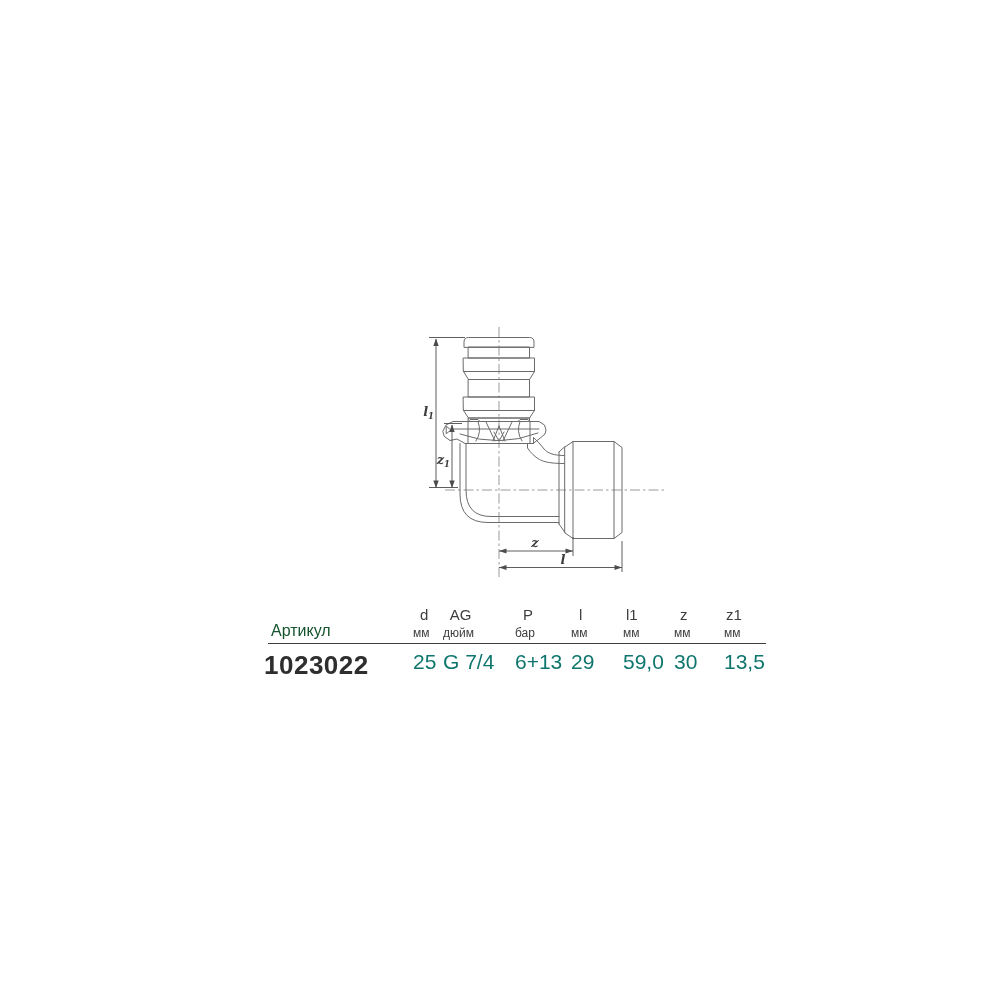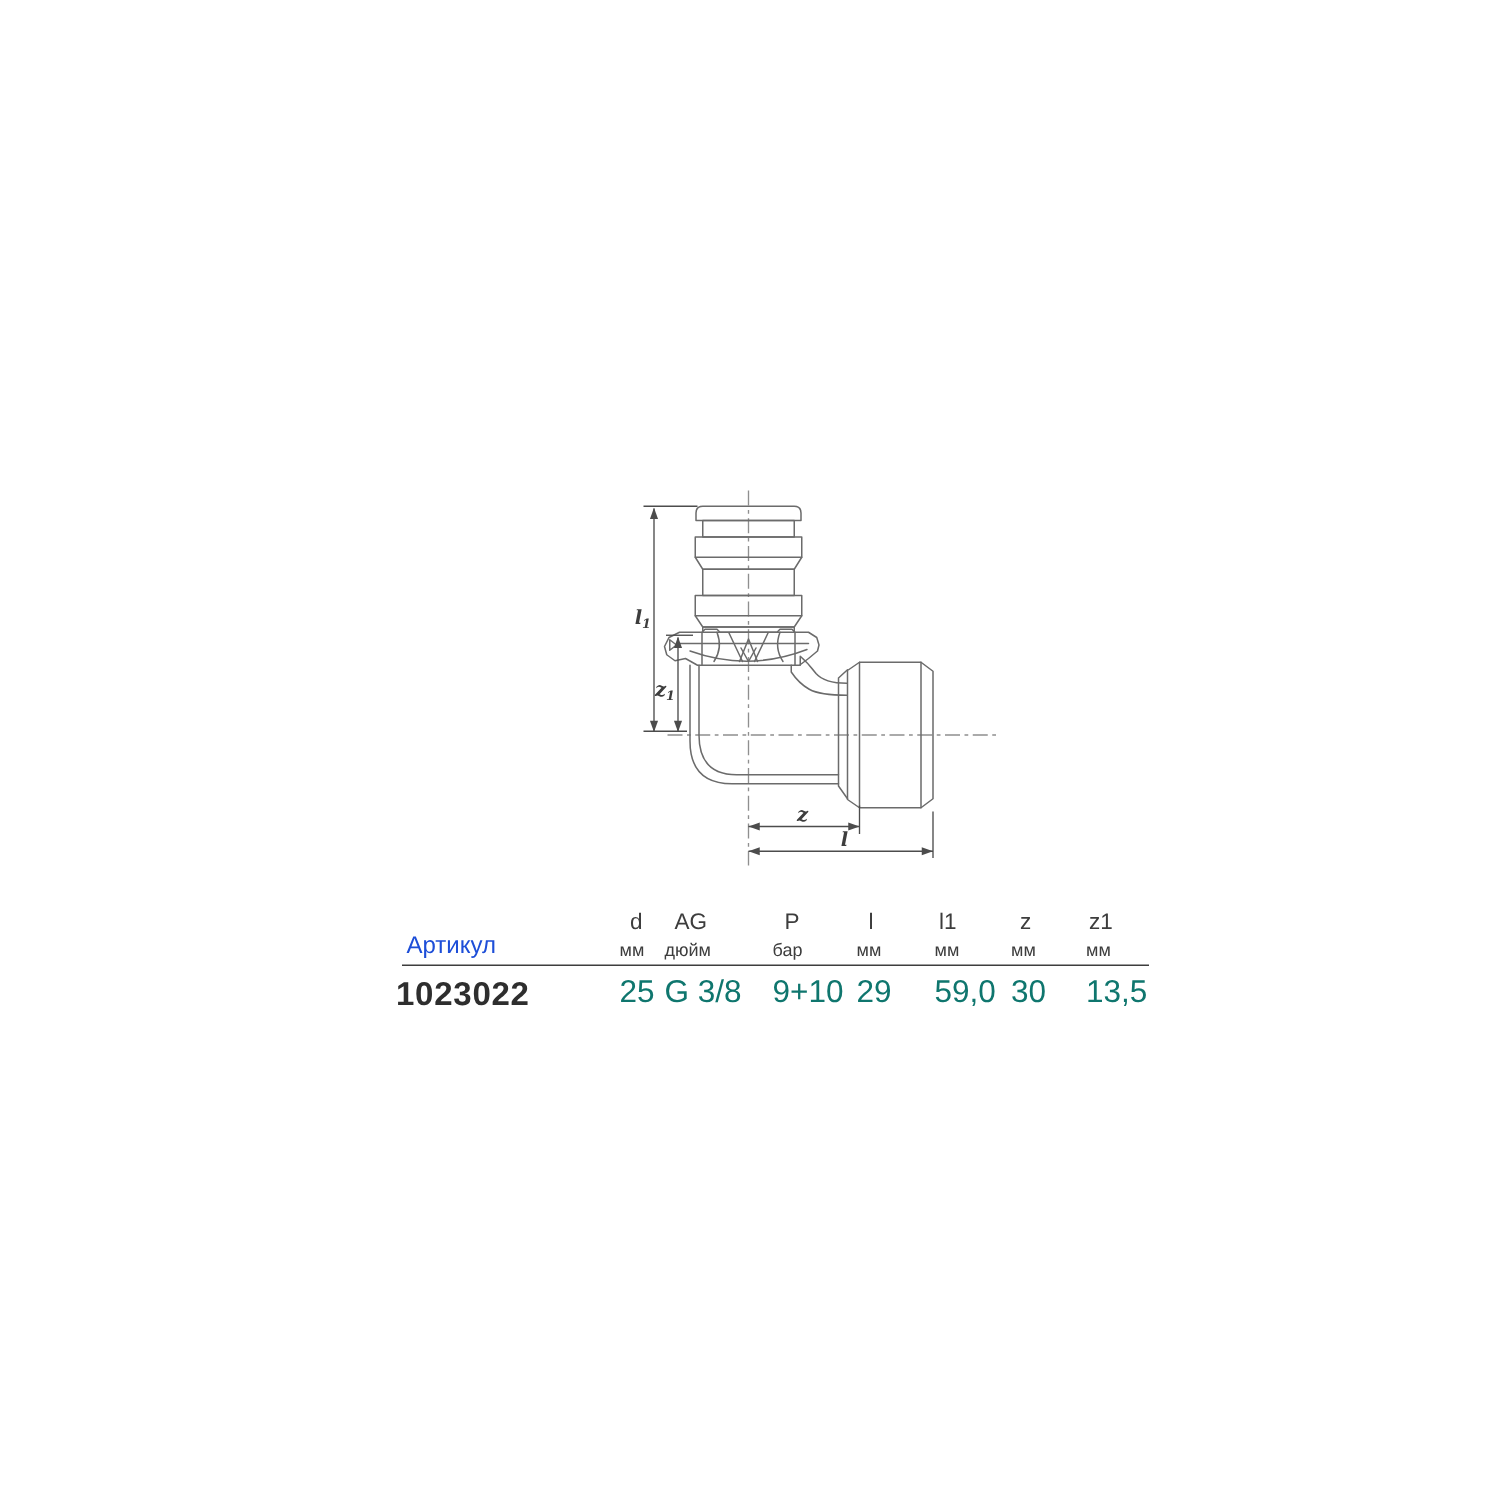--- a/index.html
+++ b/index.html
@@ -12,25 +12,25 @@
   }
   .stage{position:absolute;left:16px;top:0;width:1000px;height:714px;overflow:hidden;}
 
   
   .drawing{position:absolute;left:378px;top:318px;width:290px;height:266px;}
 
   
   .spec-table{position:absolute;left:0;top:0;width:1000px;height:1000px;font-family:"Liberation Sans",sans-serif;}
   .article-label{
     position:absolute;left:255px;top:622px;
-    font-size:16px;color:#1d4ed8;
+    font-size:16px;color:#14532d;
   }
   .article-value{
     position:absolute;left:248px;top:650px;
-    font-size:22px;font-weight:bold;color:#2e2e2e;letter-spacing:0.5px;
+    font-size:26px;font-weight:bold;color:#2e2e2e;letter-spacing:0.5px;
   }
   .header-rule{
     position:absolute;left:252px;top:643px;width:498px;height:1px;
     background:#3d3d3d;
   }
   .col{position:absolute;top:606px;}
   .col .hname{font-size:15px;line-height:17px;color:#3d3d3d;}
   .col .hunit{font-size:12px;line-height:17px;color:#3d3d3d;margin-top:2px;}
   .col .hval{position:absolute;top:44px;left:0;font-size:21px;color:#0f766e;white-space:nowrap;}
   .col-d  {left:397px;} .col-d  .hname{padding-left:7px;}
@@ -135,27 +135,27 @@
 
     <div class="col col-d">
       <div class="hname">d</div>
       <div class="hunit">мм</div>
       <div class="hval">25</div>
     </div>
 
     <div class="col col-ag">
       <div class="hname">AG</div>
       <div class="hunit">дюйм</div>
-      <div class="hval">G 3/8</div>
+      <div class="hval">G 7/4</div>
     </div>
 
     <div class="col col-p">
       <div class="hname">P</div>
       <div class="hunit">бар</div>
-      <div class="hval">9+10</div>
+      <div class="hval">6+13</div>
     </div>
 
     <div class="col col-l">
       <div class="hname">l</div>
       <div class="hunit">мм</div>
       <div class="hval">29</div>
     </div>
 
     <div class="col col-l1">
       <div class="hname">l1</div>

